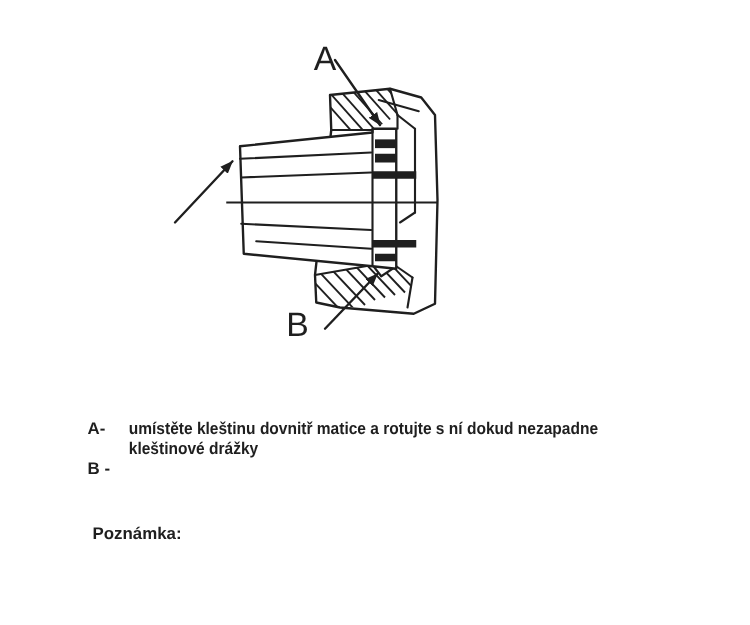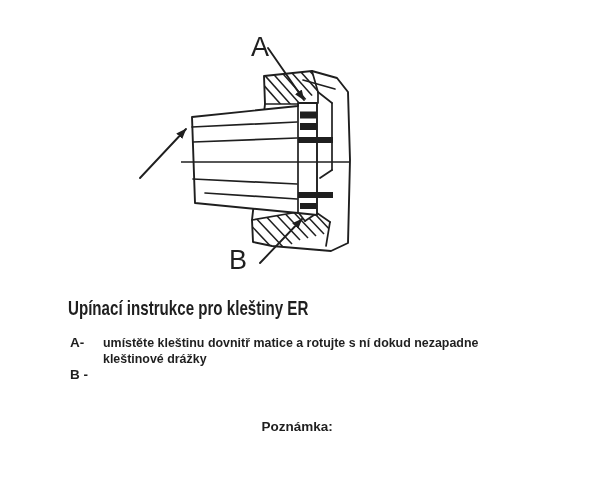--- a/index.html
+++ b/index.html
@@ -15,21 +15,21 @@
   .heading .squeeze { display:inline-block; transform:scaleX(0.72); transform-origin:0 50%; }
   .instructions { position:absolute; left:70px; top:335px; width:500px; }
   .inst-row { display:flex; align-items:flex-start; }
   .inst-label {
     flex:0 0 33px; width:33px; font-size:13.5px; font-weight:700; line-height:16px;
   }
   .tline {
     font-size:13.5px; font-weight:700; line-height:16px; white-space:nowrap;
     transform:scaleX(0.92); transform-origin:left center;
   }
-  .note { position:absolute; left:54px; top:419px; display:flex; width:520px;justify-content:center; }
+  .note { position:absolute; left:74px; top:419px; display:flex; width:520px; }
   .note-label {
     flex:0 0 105px; width:105px; font-size:13.5px; font-weight:700; line-height:16px;
   }
   svg text { font-family:"Liberation Sans", sans-serif; }
 </style>
 </head>
 <body>
 
 <div class="page">
 
@@ -113,23 +113,20 @@
         <path d="M140,178 L186,129" marker-end="url(#arr)"></path>
         <path d="M268,48 L304,100" marker-end="url(#arr)"></path>
         <path d="M260,263 L302,219" marker-end="url(#arr)"></path>
       </g>
 
       <text x="260" y="56" font-size="27" text-anchor="middle" fill="#1f1f1f">A</text>
       <text x="238" y="269" font-size="27" text-anchor="middle" fill="#1f1f1f">B</text>
     </svg>
   </div>
 
-  <div class="heading">
-    <span class="squeeze">Upínací instrukce pro kleštiny ER</span>
-  </div>
 
   <div class="instructions">
     <div class="inst-row">
       <div class="inst-label">A-</div>
       <div>
         <div class="tline">umístěte kleštinu dovnitř matice a rotujte s ní dokud nezapadne</div>
         <div class="tline">kleštinové drážky</div>
       </div>
     </div>
     <div class="inst-row">

